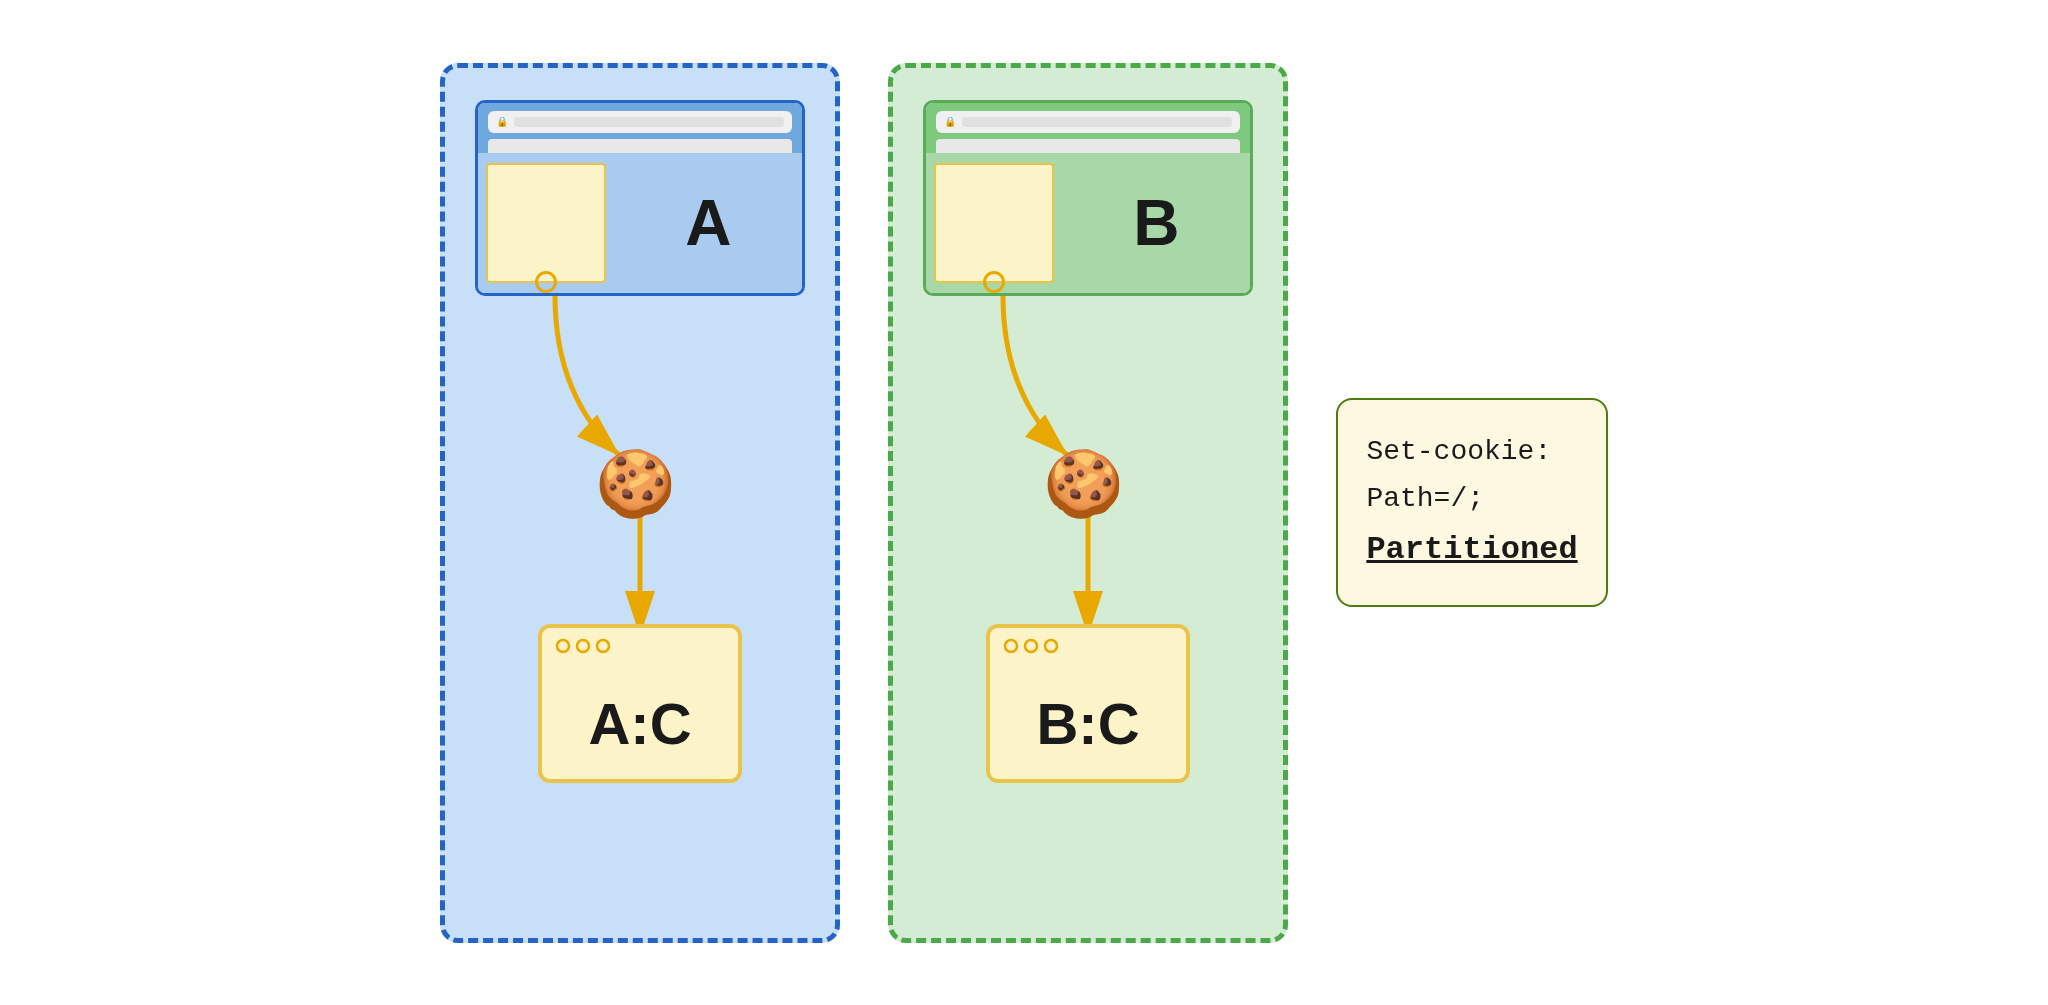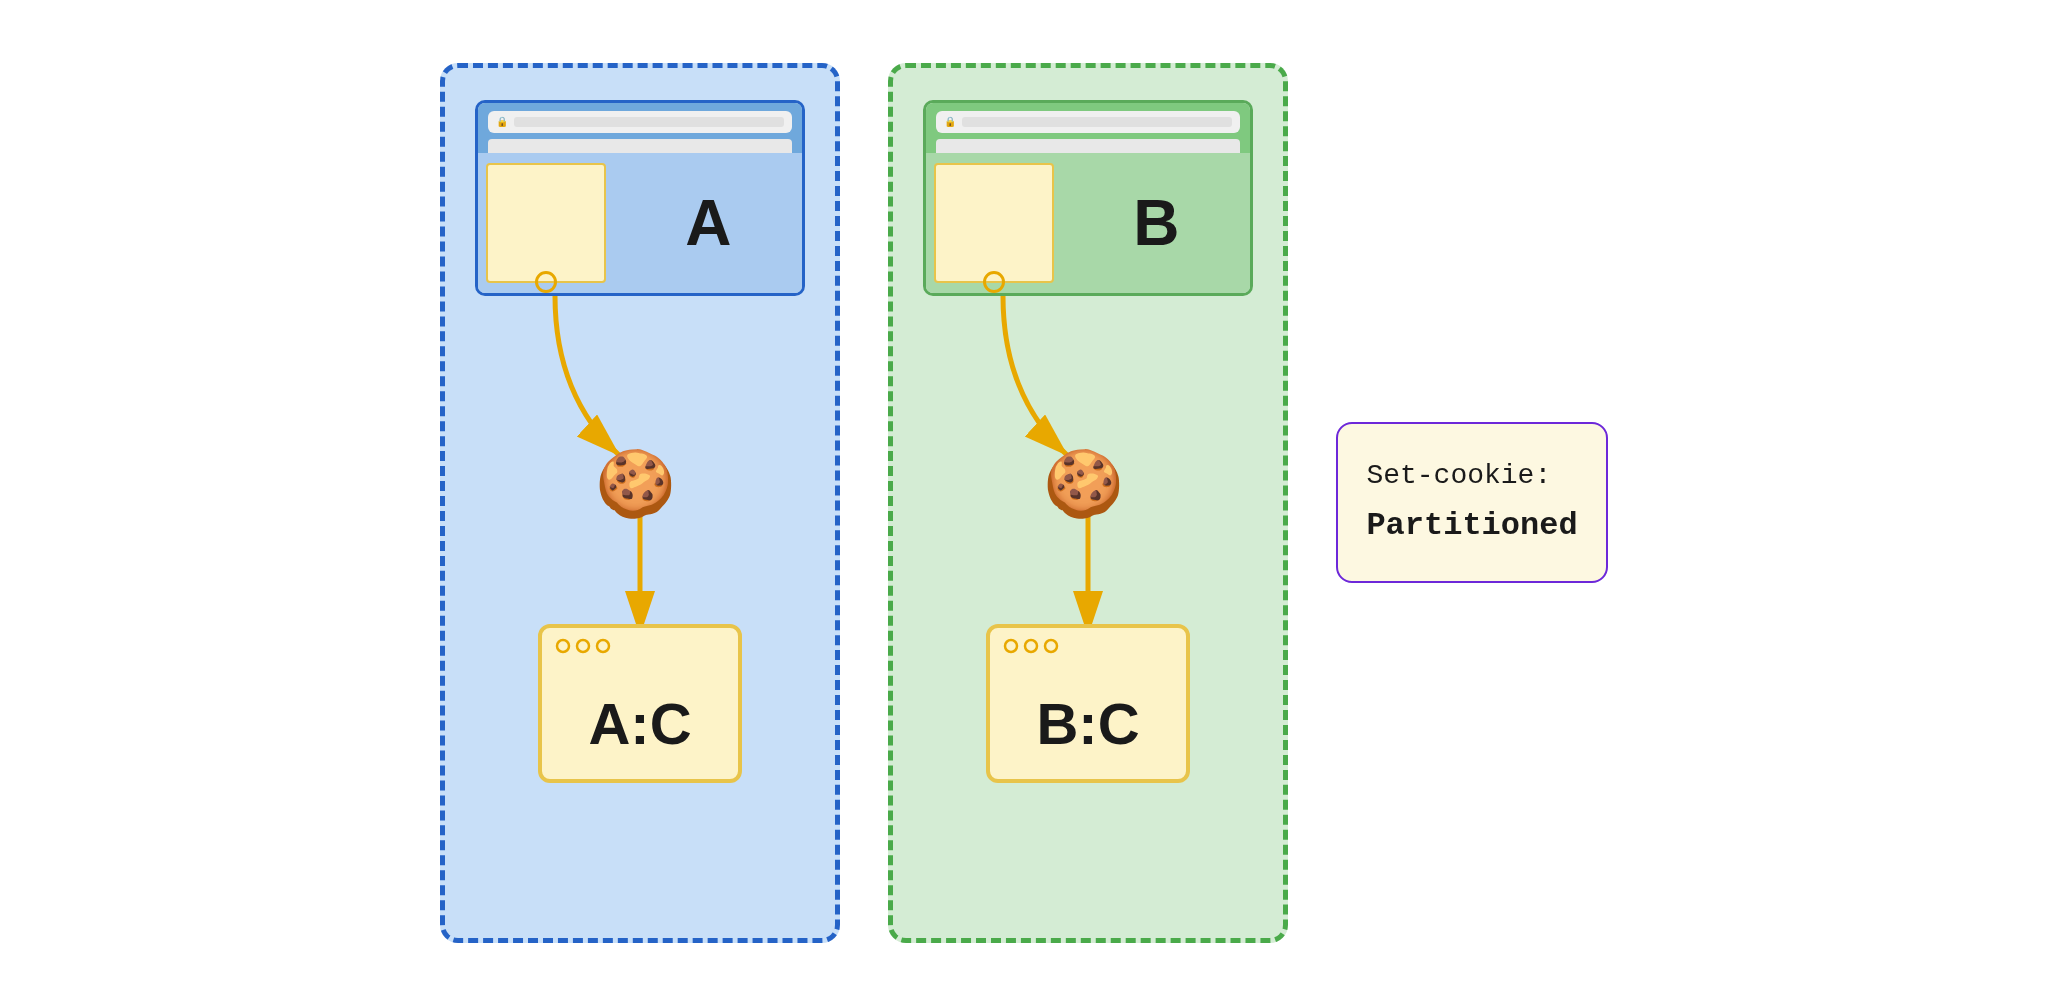--- a/index.html
+++ b/index.html
@@ -154,38 +154,39 @@
       justify-content: center;
       font-size: 64px;
       font-weight: 900;
       color: #1a1a1a;
       font-family: 'Arial Black', 'Arial', sans-serif;
     }
 
     
     .code-box {
       background: #fdf8e1;
-      border: 2px solid #6d28d9;
+      border: 2px solid #4d7c0f;
       border-radius: 16px;
       padding: 28px 28px;
       font-family: 'Courier New', monospace;
       font-size: 28px;
       line-height: 1.7;
       color: #1a1a1a;
       white-space: nowrap;
       max-width: 600px;
     }
 
     .code-line {
       display: block;
     }
 
     .code-line.bold-line {
       font-weight: 900;
       font-size: 32px;
+      text-decoration: underline;
     }
 
     
     .flow-wrapper {
       position: relative;
       display: flex;
       flex-direction: column;
       align-items: center;
       width: 100%;
     }
@@ -283,16 +284,17 @@
         <circle cx="108" cy="350" r="6" fill="none" stroke="#e8a800" stroke-width="2.5"></circle>
         <circle cx="128" cy="350" r="6" fill="none" stroke="#e8a800" stroke-width="2.5"></circle>
         <text x="165" y="448" text-anchor="middle" font-size="58" font-weight="900" font-family="Arial Black, Arial, sans-serif" fill="#1a1a1a">B:C</text>
       </svg>
     </div>
 
   </div>
 
   <div class="code-box">
     <span class="code-line">Set-cookie:</span>
+    <span class="code-line">Path=/;</span>
     <span class="code-line bold-line">Partitioned</span>
   </div>
 
 </div>
 
 </body></html>

